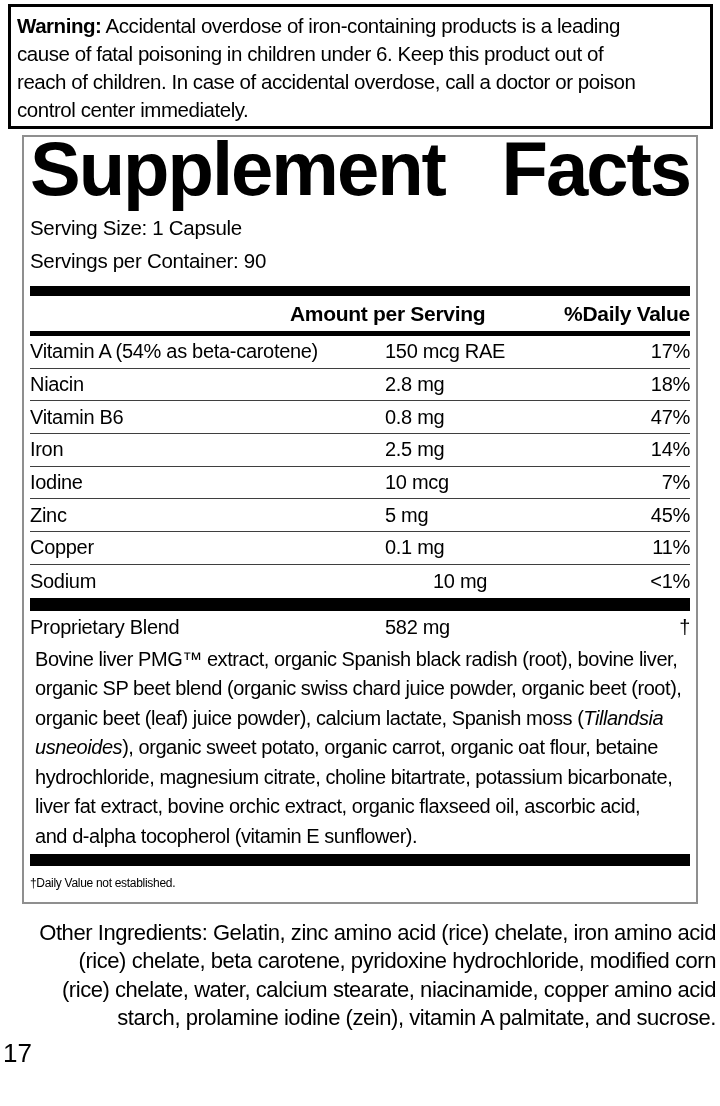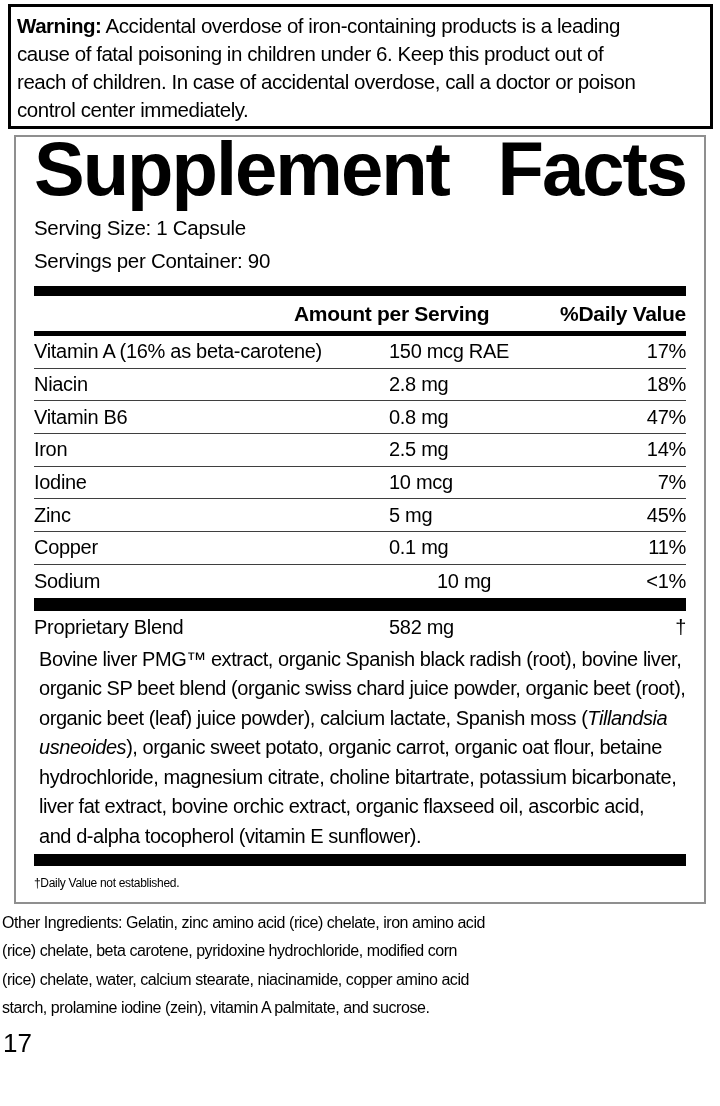--- a/index.html
+++ b/index.html
@@ -19,23 +19,23 @@
   
   .warning-box{
     margin:4px 7px 6px 8px;
     border:3px solid #000;
     padding:5px 6px 2px 6px;
   }
   .warning-box .line{line-height:28px;font-size:20.5px;}
 
   
   .facts-box{
-    margin:0 14px;
+    margin:0 22px;
     border:2px solid var(--box-border);
-    padding:2px 18px;
+    padding:2px 6px;
   }
   .title-row{
     display:flex;justify-content:space-between;align-items:baseline;
     font-weight:bold;font-size:76px;line-height:1;letter-spacing:-2px;
     margin:-8px 0 4px 0;
   }
   .serving-line{font-size:20.5px;letter-spacing:-0.3px;line-height:33px;}
   .serving-block{margin-top:4px;}
 
   .bar{background:var(--bar);width:100%;}
@@ -60,21 +60,21 @@
   }
   #rows .row:last-child{border-bottom:none;gap:48px;}
   .row .c-dv{justify-self:end;}
 
   .blend-row{height:31px;margin-top:1px;}
   .blend-desc{margin:2px 0 0 5px;}
   .blend-desc .line{line-height:29.5px;}
 
   .footnote{font-size:12px;letter-spacing:-0.3px;line-height:30px;padding:2px 0;}
 
-  .other-ing{margin:5px 4px 0 2px;font-size:16px;}
+  .other-ing{margin:15px 4px 0 2px;font-size:22px;text-align:right;}
   .other-ing .line{line-height:28.3px;}
 
   .page-number{margin:8px 0 0 3px;font-size:26px;line-height:1;}
 </style>
 </head>
 <body>
 
 <div class="warning-box">
   <div class="para">
       <div class="line"><span style="font-weight: bold;">Warning:</span><span> Accidental overdose of iron-containing products is a leading</span></div>
@@ -100,21 +100,21 @@
   <div class="header-row">
     <span class="h-spacer"></span>
     <span class="h-amount">Amount per Serving</span>
     <span class="h-dv">%Daily Value</span>
   </div>
 
   <div class="bar bar-med"></div>
 
   <div id="rows">
       <div class="row">
-        <span class="c-name">Vitamin A (16% as beta-carotene)</span>
+        <span class="c-name">Vitamin A (54% as beta-carotene)</span>
         <span class="c-amount">150 mcg RAE</span>
         <span class="c-dv">17%</span>
       </div>
       <div class="row">
         <span class="c-name">Niacin</span>
         <span class="c-amount">2.8 mg</span>
         <span class="c-dv">18%</span>
       </div>
       <div class="row">
         <span class="c-name">Vitamin B6</span>

